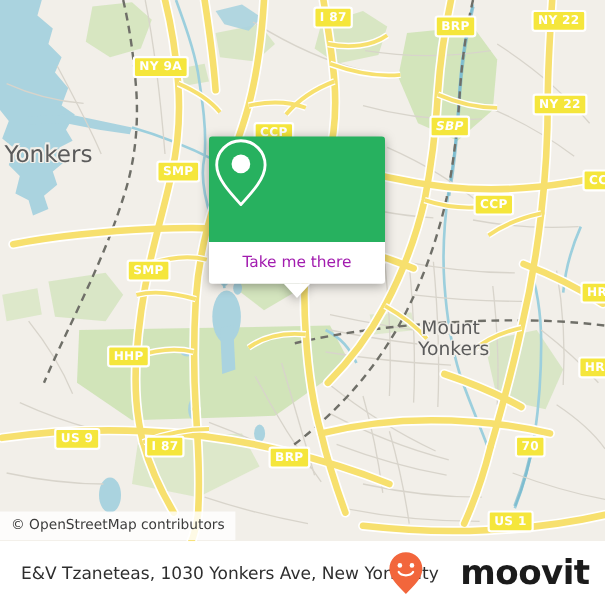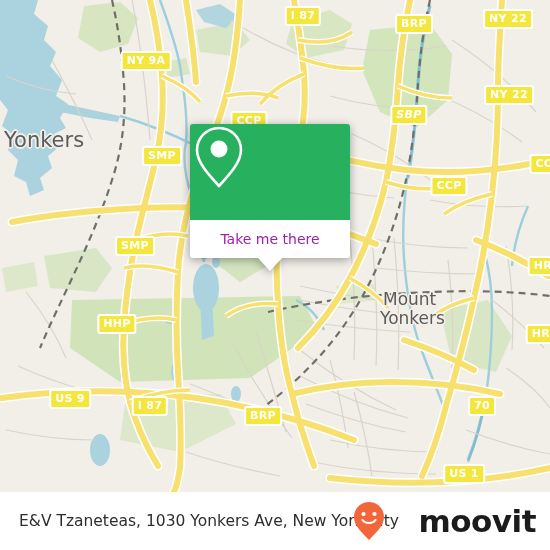--- a/index.html
+++ b/index.html
@@ -370,20 +370,21 @@
           <path d="M29,4 C16.8,4 7,13.8 7,26 C7,38 18,50 29,62 C40,50 51,38 51,26 C51,13.8 41.2,4 29,4 Z" fill="none" stroke="#ffffff" stroke-width="2.6" stroke-linejoin="round"></path>
           <circle cx="29" cy="25" r="8.5" fill="#ffffff"></circle>
         </svg>
       </div>
       <div class="popup-bottom">
         <span class="label">Take me there</span>
         <span class="popup-tail"></span>
       </div>
     </div>
 
+    <div class="attribution">© OpenStreetMap contributors</div>
 
   </div>
 
   <div class="footer">
     <div class="footer-title">E&amp;V Tzaneteas, 1030 Yonkers Ave, New York City</div>
     <div class="brand">
       <svg width="34" height="40" viewBox="0 0 34 40">
         <path d="M17,1 C8.7,1 2,7.7 2,16 C2,25 10,31.5 17,39 C24,31.5 32,25 32,16 C32,7.7 25.3,1 17,1 Z" fill="#f2663c"></path>
         <circle cx="11.5" cy="13" r="2.1" fill="#ffffff"></circle>
         <circle cx="22.5" cy="13" r="2.1" fill="#ffffff"></circle>

